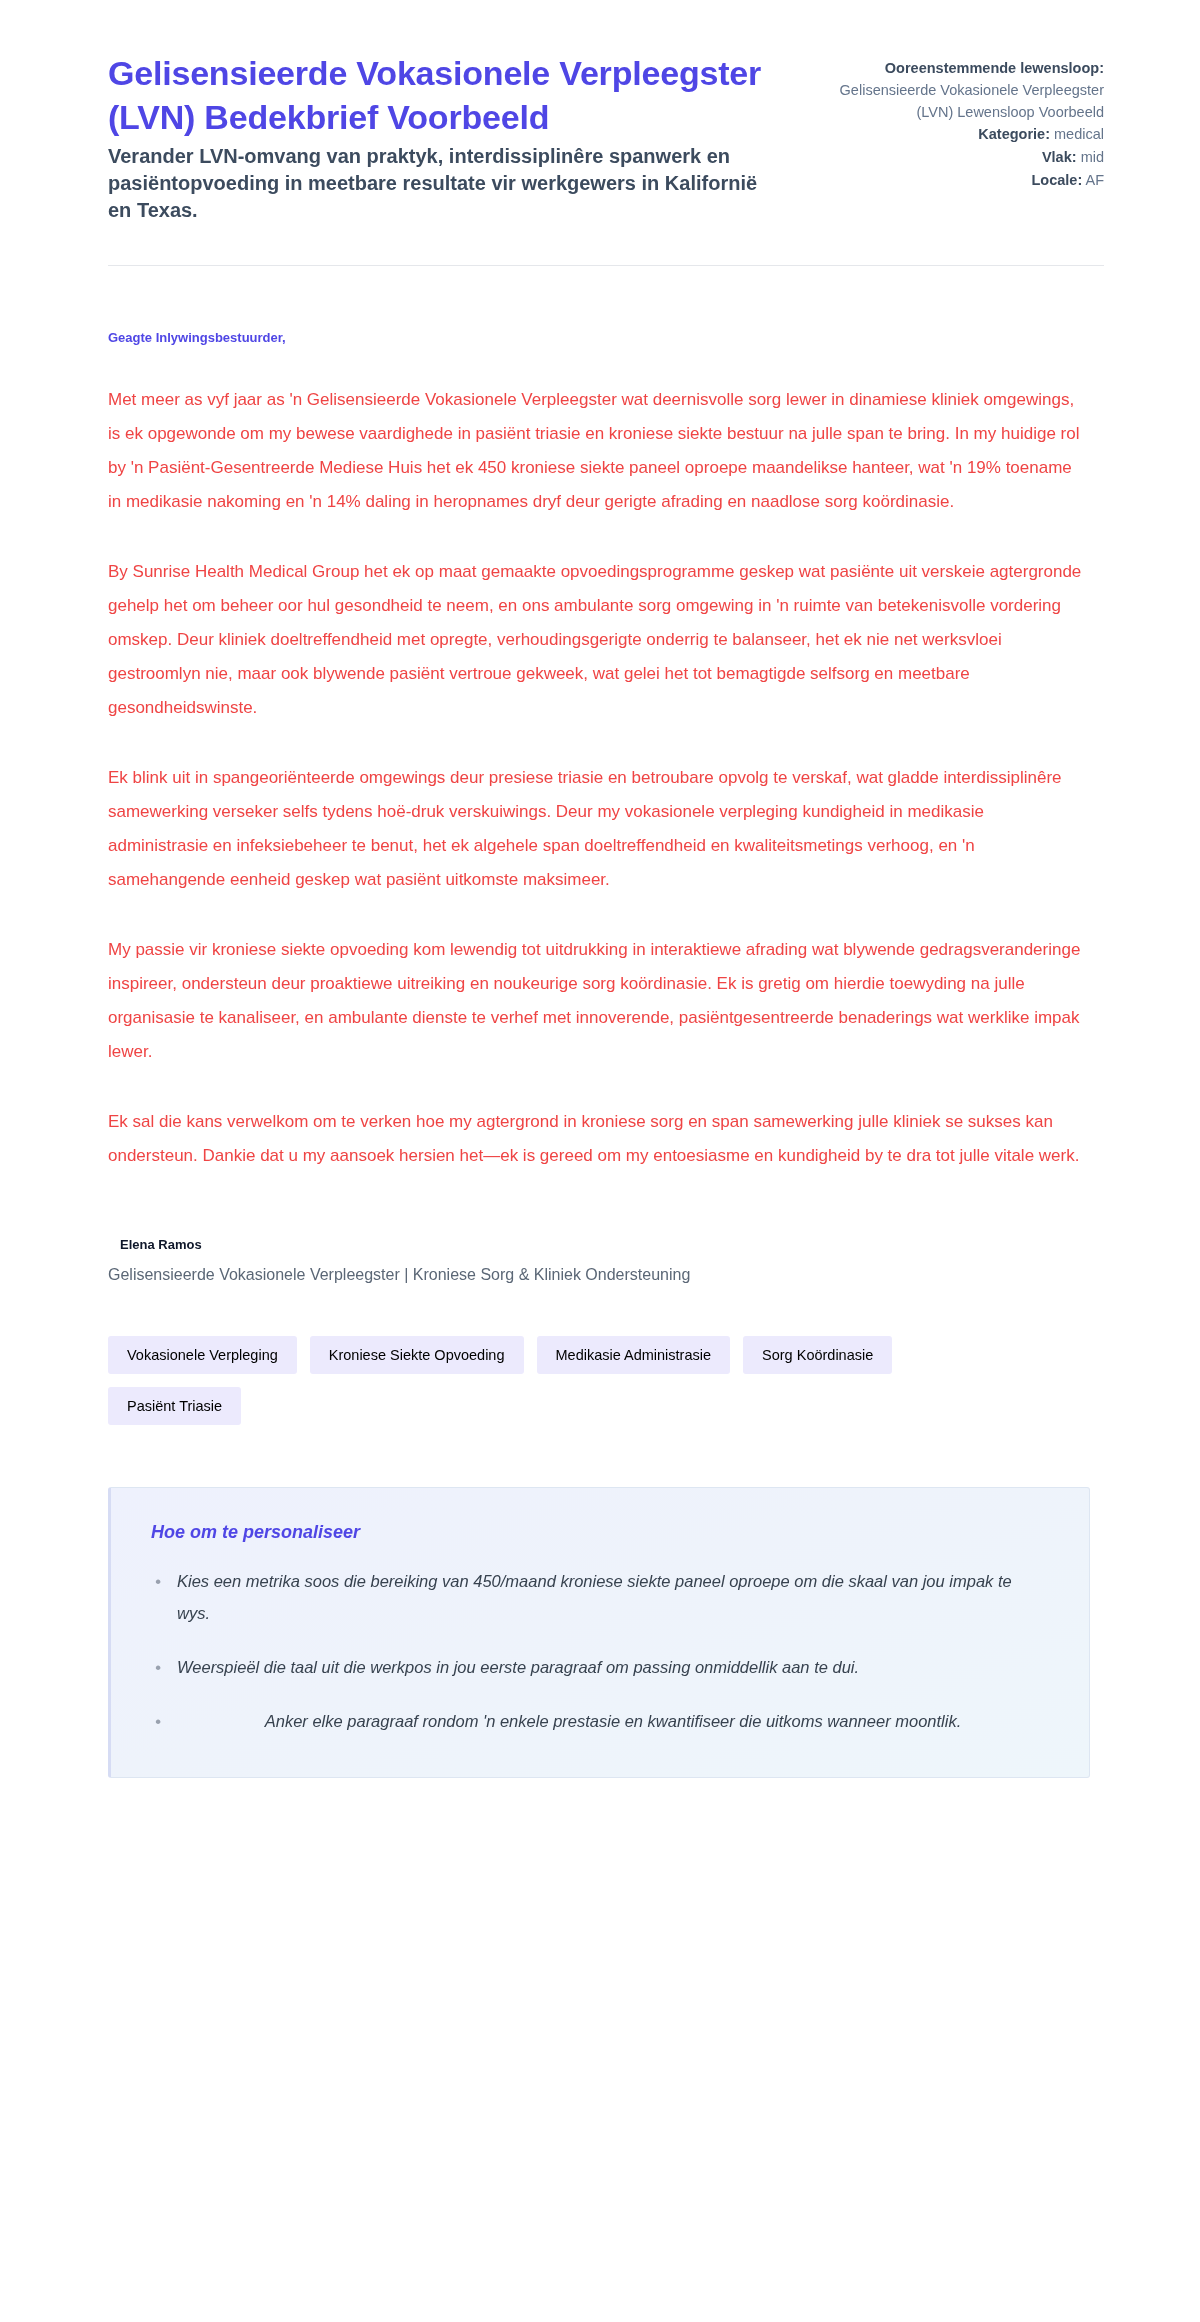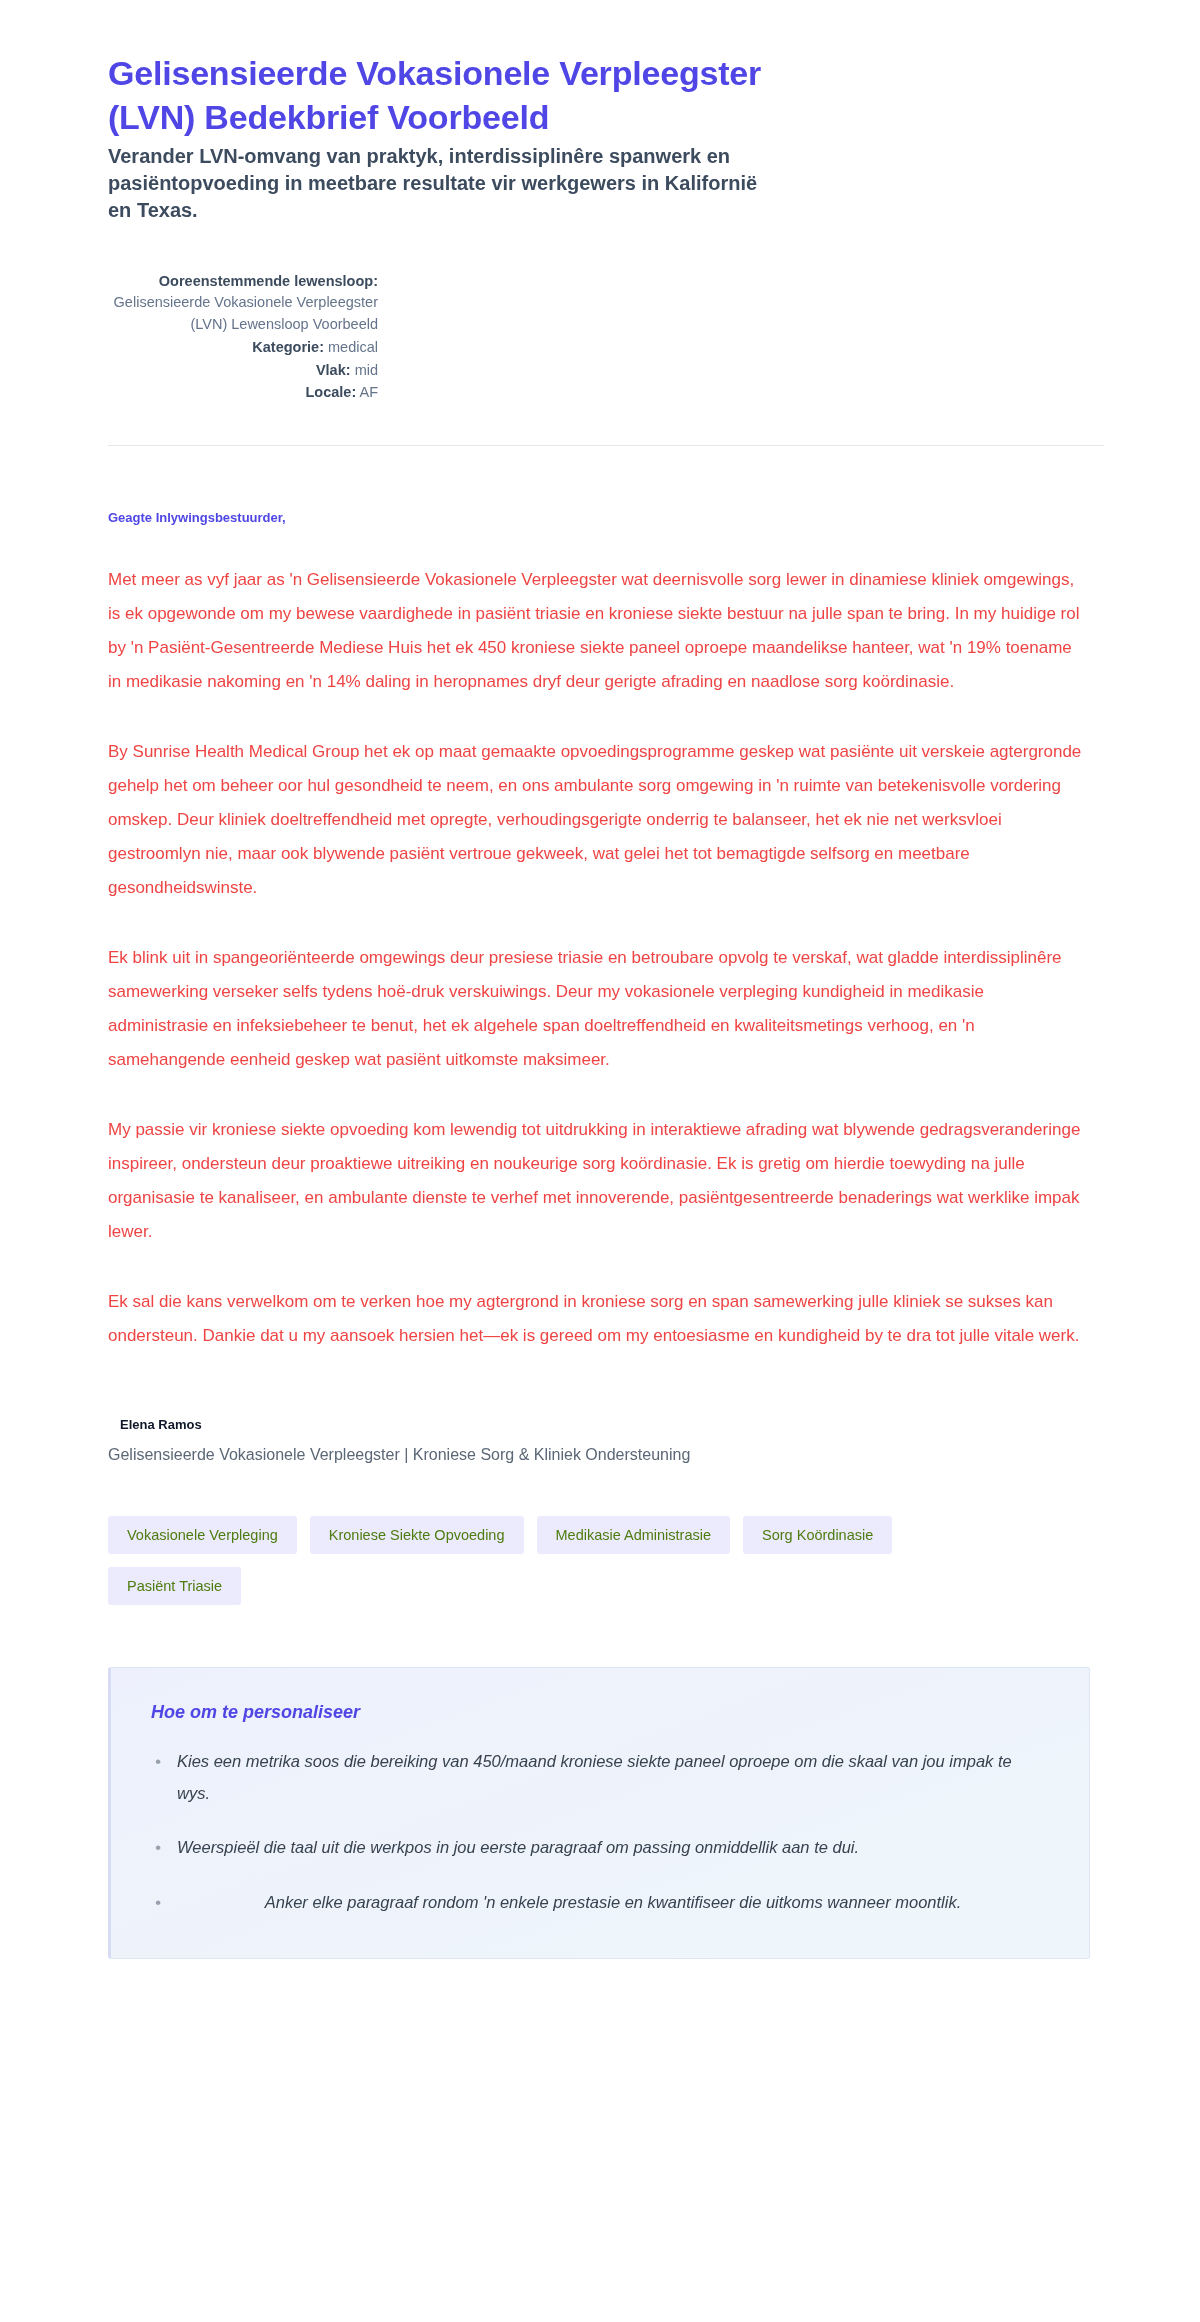--- a/index.html
+++ b/index.html
@@ -21,22 +21,21 @@
     padding: 0;
     position: relative;
   }
 
   
   .header {
     display: flex;
     align-items: flex-start;
     justify-content: space-between;
     padding: 52px 96px 0 108px;
-    gap: 40px;
-    flex-direction: column;
+    gap: 32px;
   }
   .header-left {
     max-width: 660px;
   }
   .doc-title {
     font-size: 34px;
     line-height: 1.28;
     font-weight: bold;
     color: #4f46e5;
     margin: 0 0 4px 0;
@@ -104,21 +103,21 @@
   
   .tags {
     display: flex;
     flex-wrap: wrap;
     gap: 13px;
     padding: 52px 96px 0 108px;
     max-width: 1060px;
   }
   .tag {
     background: #eceafd;
-    color: #4d7c0f;
+    color: #000000;
     font-size: 14.5px;
     padding: 11px 19px;
     border-radius: 3px;
     white-space: nowrap;
   }
 
   
   .callout-wrap { padding: 62px 110px 0 108px; }
   .callout {
     background: linear-gradient(160deg, #eef1fd 0%, #eef3fb 45%, #eef6fb 100%);

